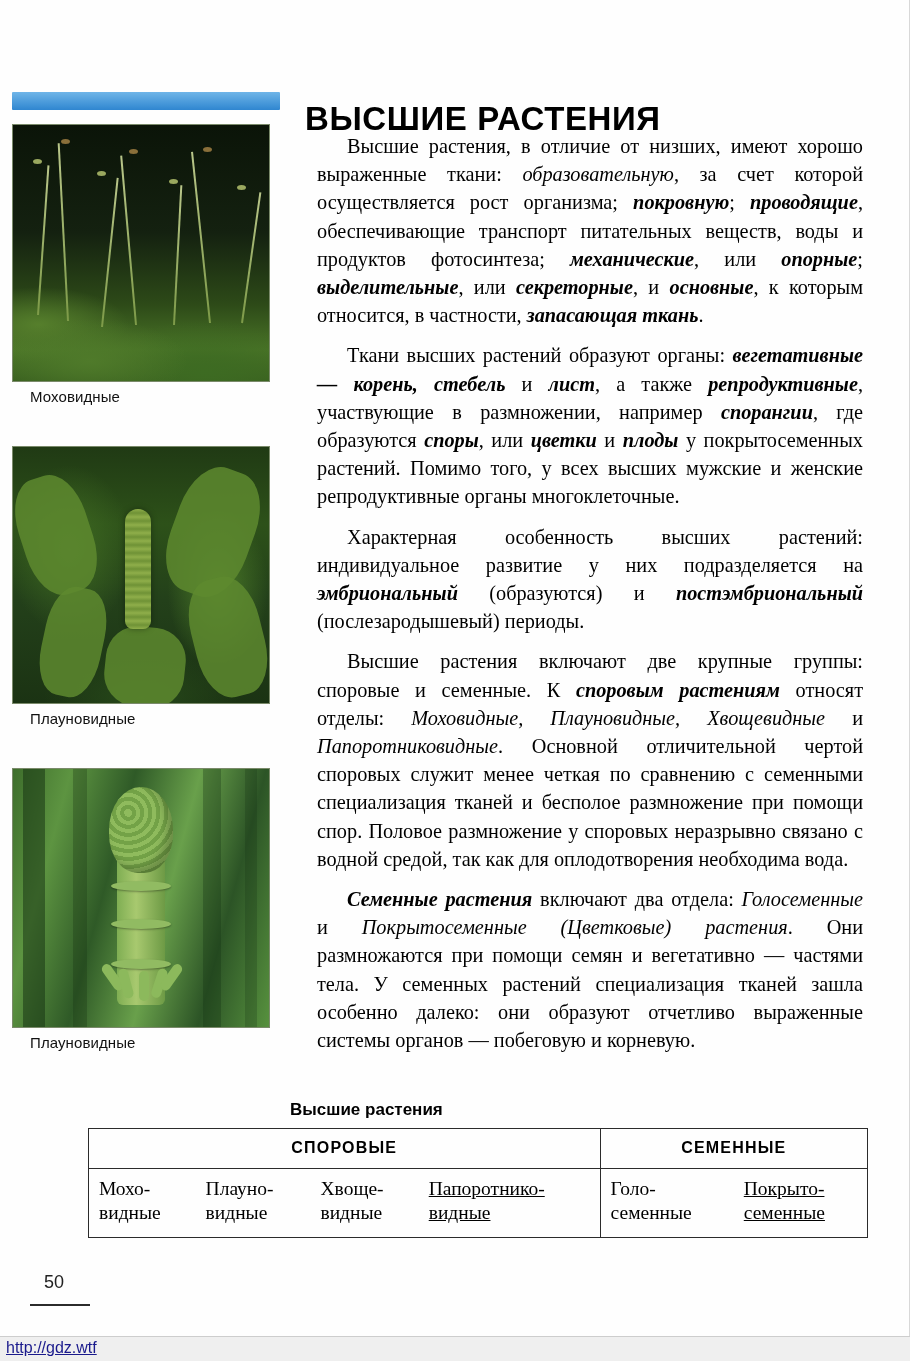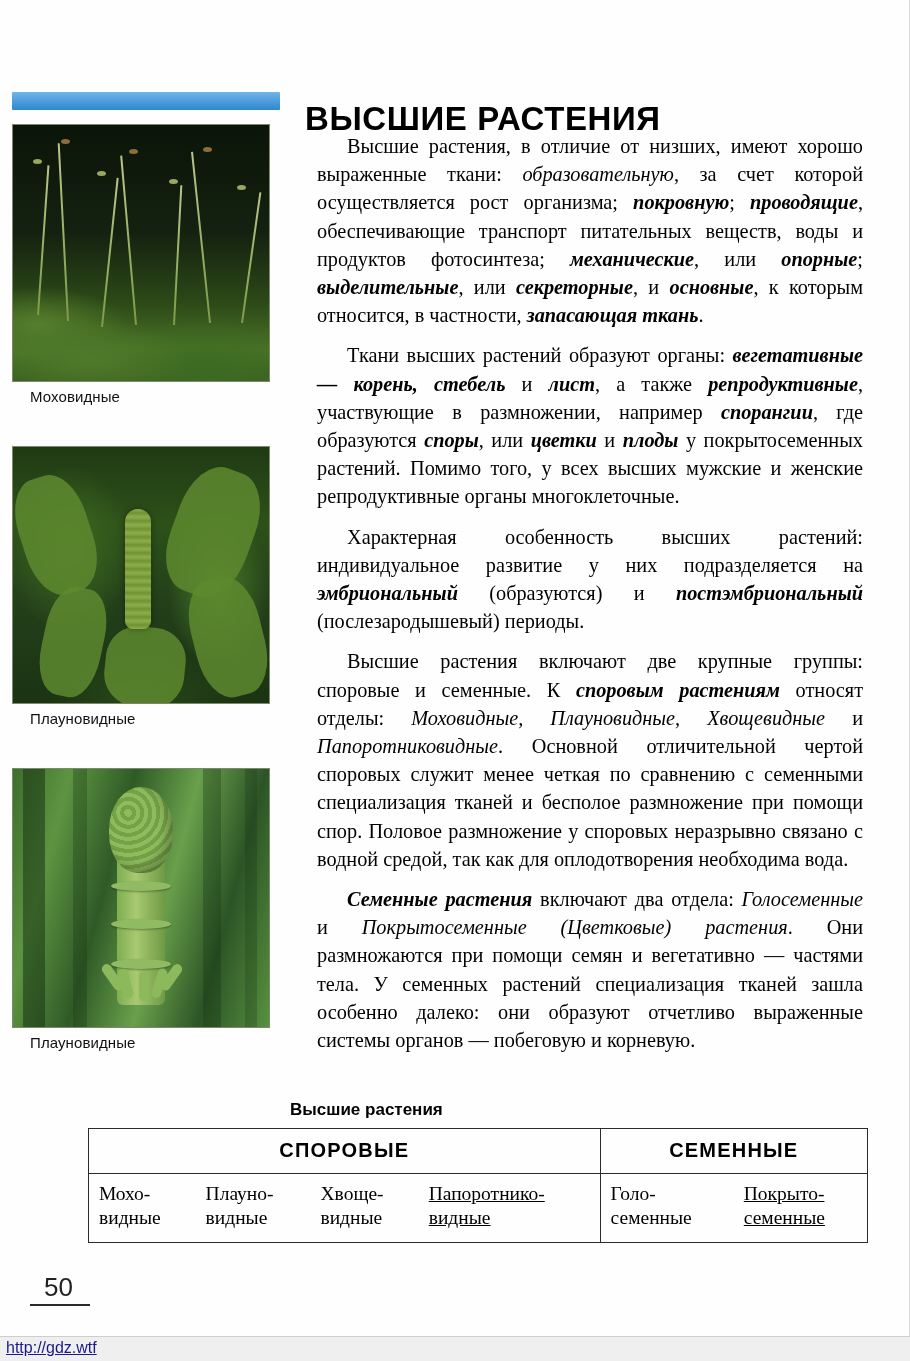--- a/index.html
+++ b/index.html
@@ -202,41 +202,41 @@
     font-family: "Liberation Serif", serif;
   }
   .tbl td {
     border: 1px solid #2b2b2b;
     vertical-align: top;
   }
   .hdr-cell {
     text-align: center;
     font-family: "Liberation Sans", sans-serif;
     font-weight: bold;
-    font-size: 20px;
+    font-size: 16px;
     letter-spacing: 1.2px;
     padding: 10px 0 11px;
   }
   .leaf-cell {
     font-size: 19.5px;
     line-height: 24px;
     padding: 8px 6px 12px 10px;
     border-right: none !important;
     border-left: none !important;
   }
   .leaf-cell.first { border-left: 1px solid #2b2b2b !important; }
   .leaf-cell.group-end { border-right: 1px solid #2b2b2b !important; text-decoration: underline; }
 
   
   .page-num {
     position: absolute;
     left: 44px;
     top: 1272px;
     font-family: "Liberation Sans", sans-serif;
-    font-size: 26px;
+    font-size: 18px;
     color: #222;
   }
   .page-num-rule {
     position: absolute;
     left: 30px;
     top: 1304px;
     width: 60px;
     height: 2px;
     background: #2b2b2b;
   }

